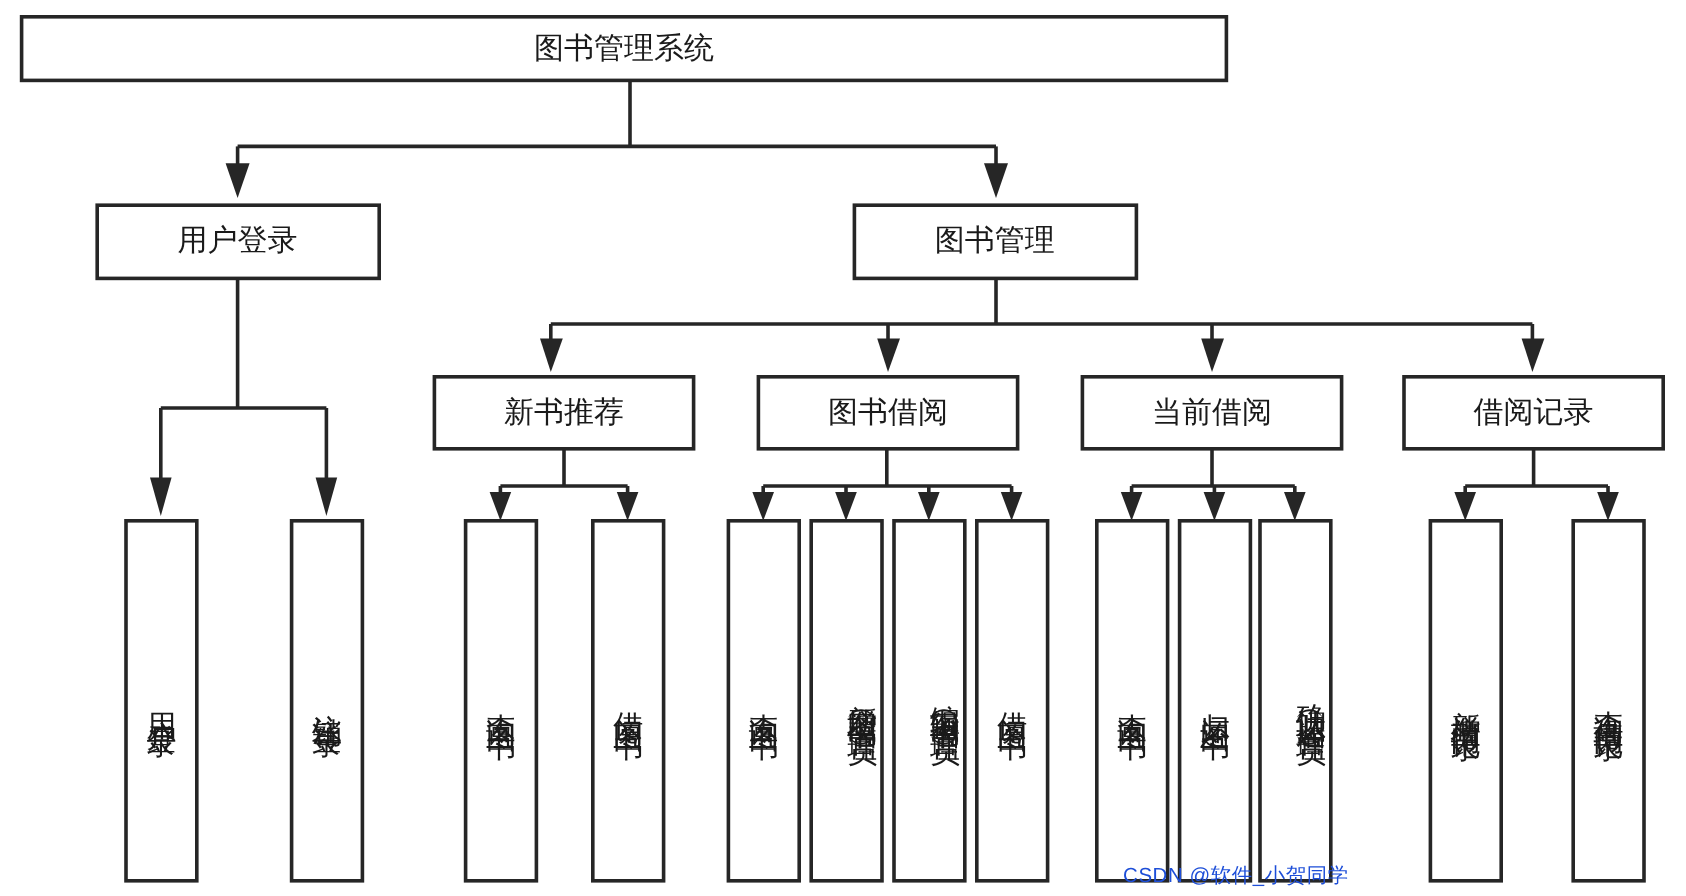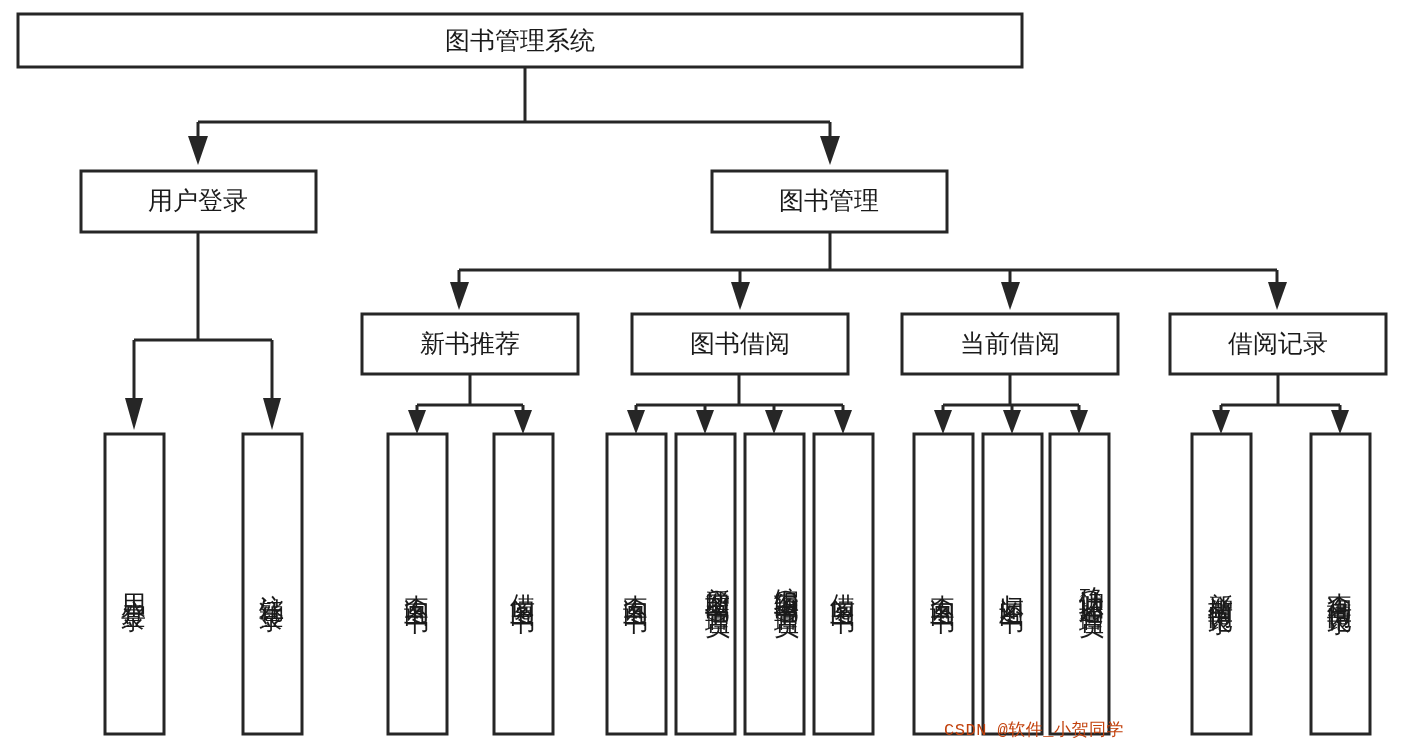--- a/index.html
+++ b/index.html
@@ -50,22 +50,22 @@
     dominant-baseline: middle;
   }
   .label-h {
     font-size: 25px;
   }
   .watermark {
     position: absolute;
     right: 8px;
     bottom: 6px;
     font-size: 17px;
-    color: #c2410c;
-    font-family: Liberation Mono, monospace;
+    color: #1d4ed8;
+    font-family: Liberation Sans, sans-serif;
     white-space: nowrap;
     letter-spacing: 0.5px;
     pointer-events: none;
   }
 </style>
 </head>
 <body>
 
 <div id="diagram-root">
 

